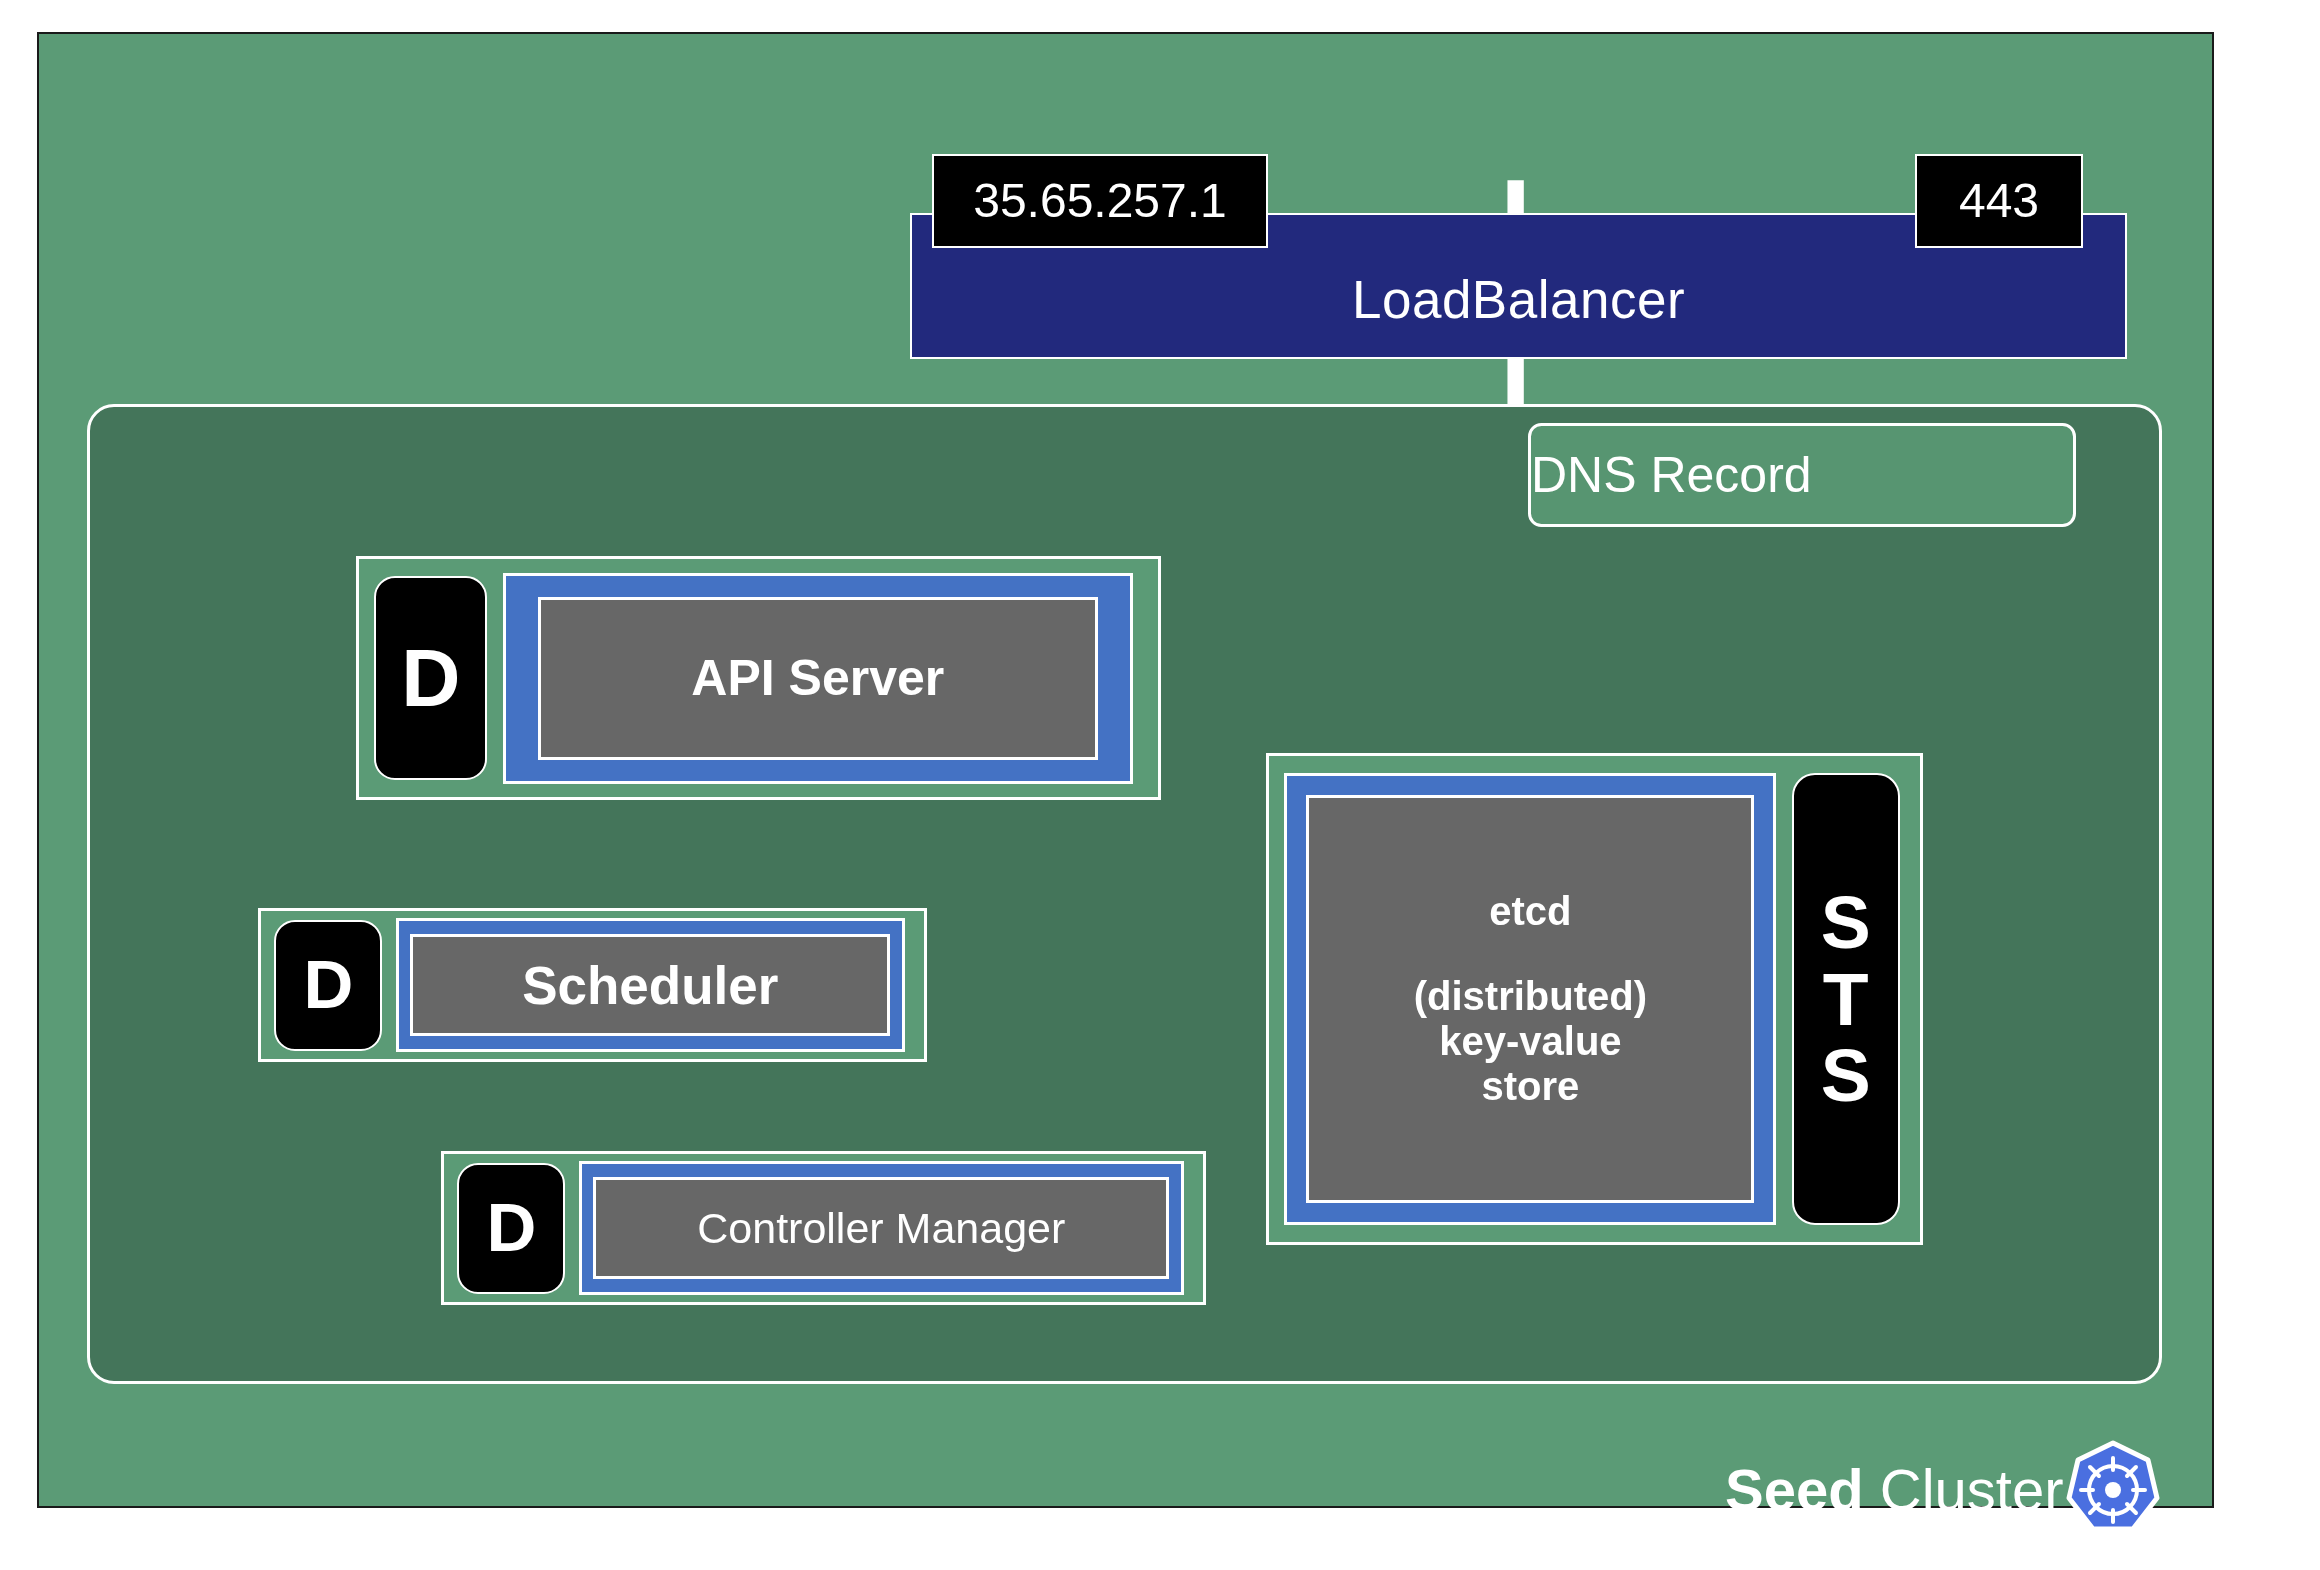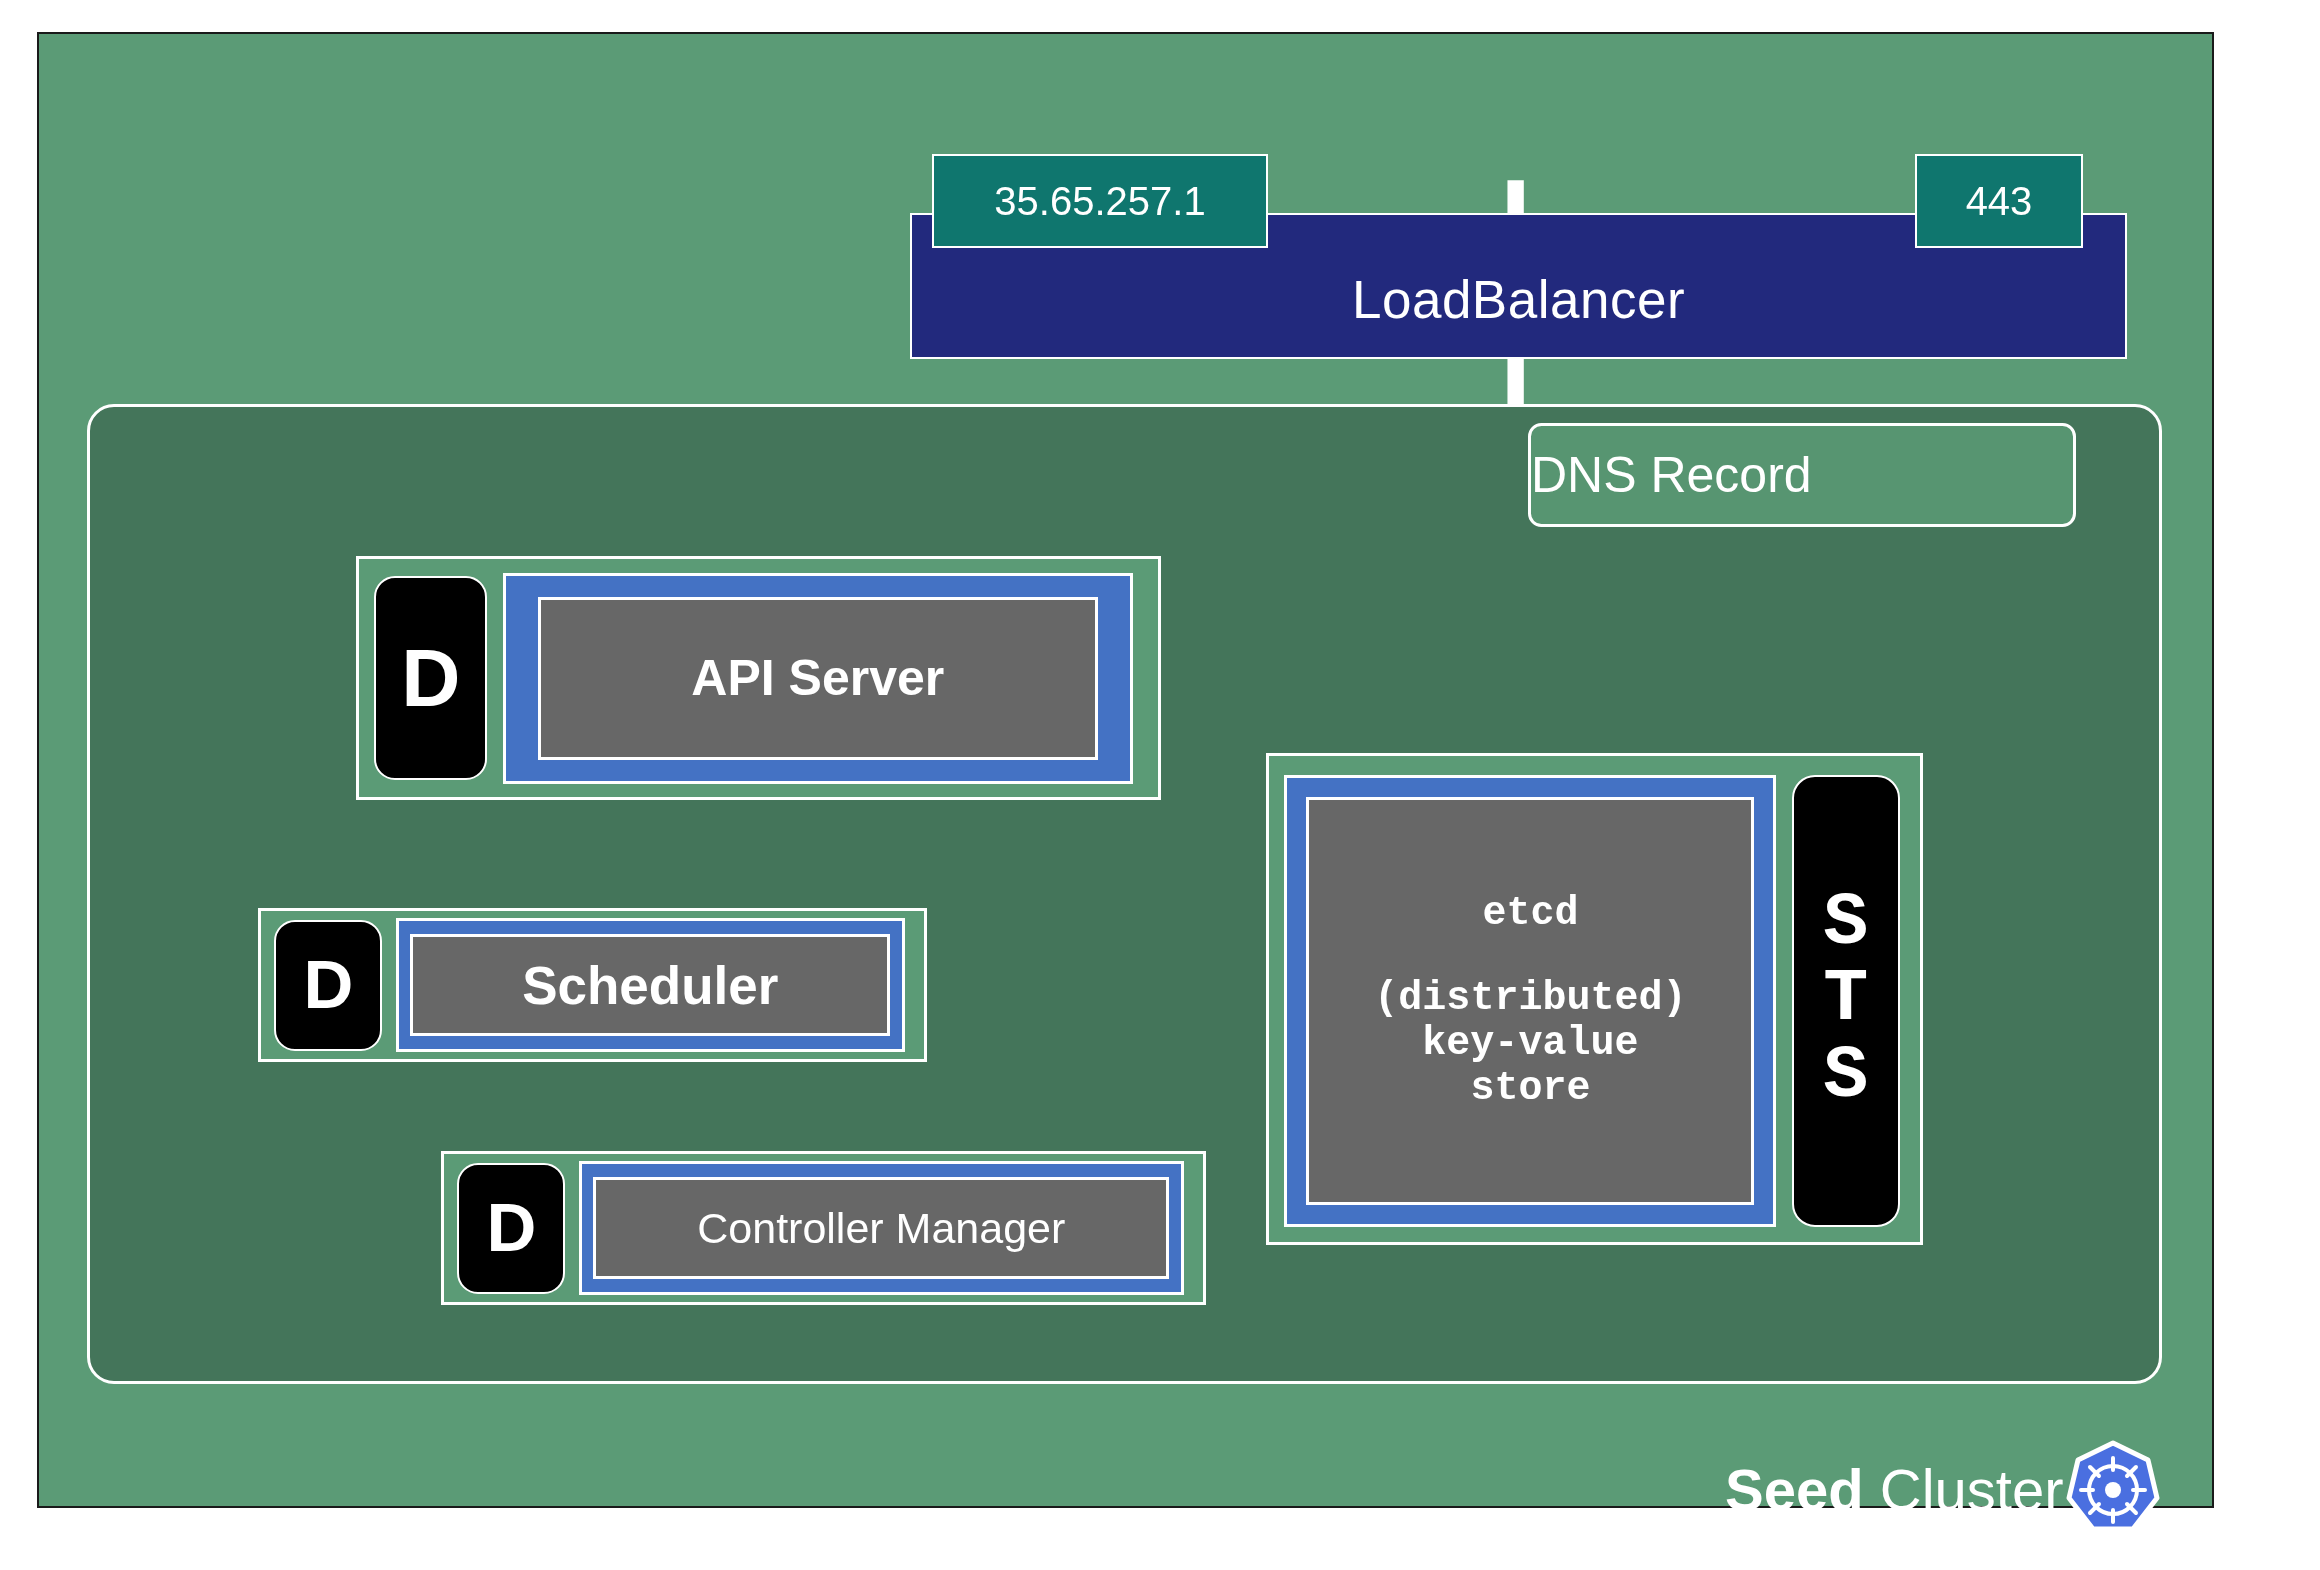--- a/index.html
+++ b/index.html
@@ -51,28 +51,28 @@
     color: #ffffff;
     font-size: 53px;
     line-height: 1;
     letter-spacing: 0.5px;
     white-space: nowrap;
     margin-top: 27px;
   }
 
   .lb-tag {
     position: absolute;
-    background: #0f766e;
+    background: #000000;
     border: 2.9px solid #ffffff;
     box-sizing: border-box;
     display: flex;
     align-items: center;
     justify-content: center;
     color: #ffffff;
-    font-size: 40px;
+    font-size: 48px;
     line-height: 1;
     white-space: nowrap;
   }
   .lb-tag-ip {
     left: 893px;
     top: 120px;
     width: 336px;
     height: 94px;
   }
   .lb-tag-port {
@@ -238,22 +238,21 @@
   .wl-controller .container-box { font-size: 43px; font-weight: normal; }
 
   
   .wl-etcd {
     left: 1227px;
     top: 719px;
     width: 657px;
     height: 492px;
     padding: 15.4px;
     gap: 15.4px;
-    align-items: flex-end;
-    font-family: Liberation Mono, monospace;
+    align-items: center;
   }
   .wl-etcd .pod {
     width: 492px;
     height: 452px;
     padding: 19px;
   }
   .wl-etcd .container-box {
     font-size: 40px;
     font-weight: bold;
     padding: 11.5px;

